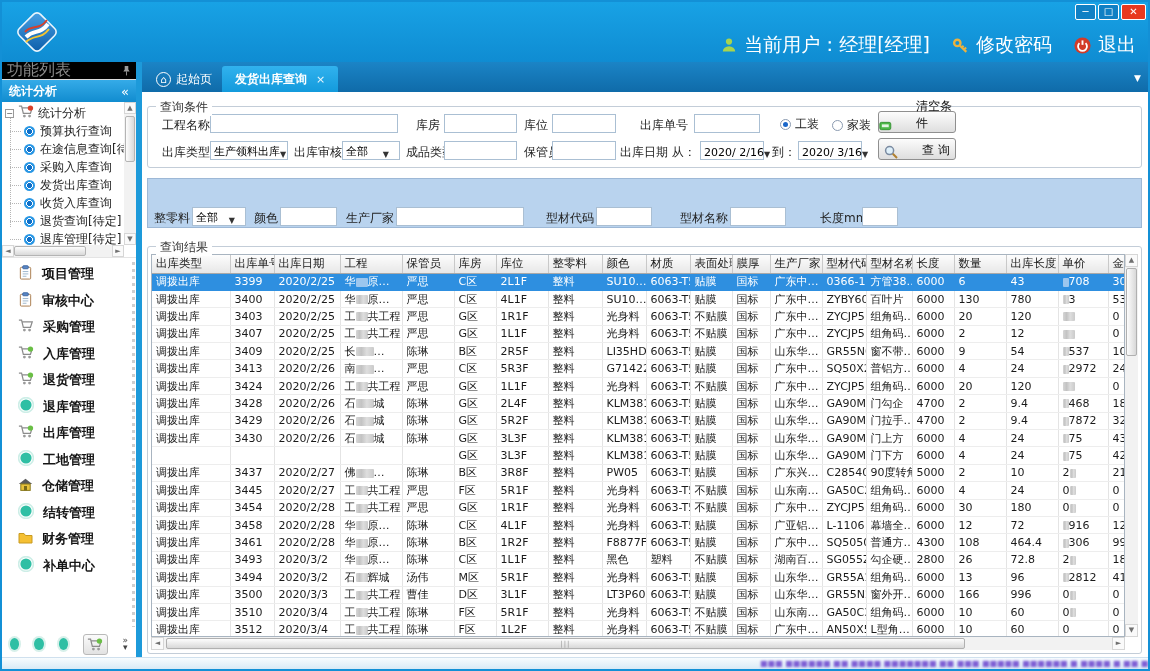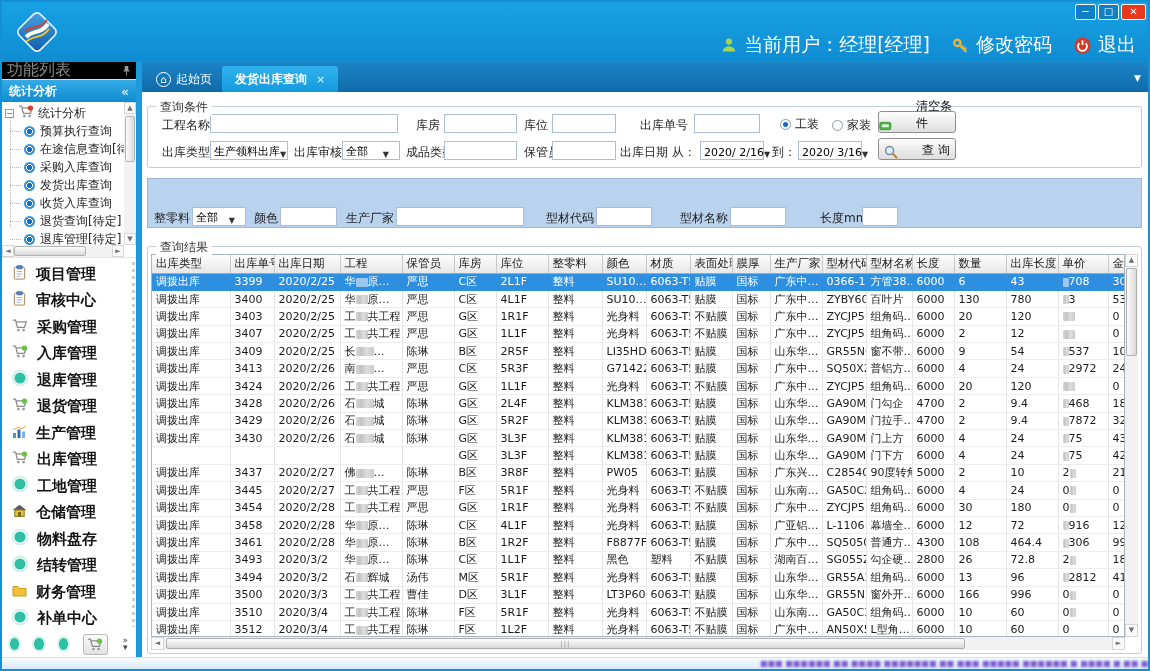--- a/index.html
+++ b/index.html
@@ -47,22 +47,22 @@
               background:radial-gradient(circle,#0f6fc9 0 2.5px,#ffffff 2.5px 3.5px,#2a97e4 3.5px 6px); }
   .tree-vscroll { position:absolute; right:0; top:0; bottom:12px; width:12px; background:#f2f2f2; }
   .tree-hscroll { position:absolute; left:0; right:12px; bottom:0; height:12px; background:#f2f2f2; display:flex; }
   .sb-arrow { width:12px; height:12px; background:#fafafa; border:1px solid #d6d6d6; color:#707070;
               font-size:7px; line-height:10px; text-align:center; flex:none; }
   .sb-thumb-h { height:10px; margin:1px 0; background:linear-gradient(#fdfdfd,#d9d9d9); border:1px solid #b4b4b4;
                 border-radius:2px; width:72px; }
   .sb-thumb-v { width:10px; margin:0 1px; background:linear-gradient(90deg,#fdfdfd,#d9d9d9); border:1px solid #b4b4b4;
                 border-radius:2px; height:46px; }
   .menu { flex:1; overflow:hidden; padding-top:3px; position:relative; }
-  .menu-item { height:26.5px; display:flex; align-items:center; gap:9px; padding-left:10px;
-               font-size:15px; font-weight:bold; color:#151515; }
+  .menu-item { height:26.5px; display:flex; align-items:center; gap:9px; padding-left:16px;
+               font-size:13px; font-weight:bold; color:#151515; }
   .menu-strip { position:absolute; right:1px; top:4px; bottom:4px; width:3px;
                 background:repeating-linear-gradient(#cfcfcf 0 3px,#fff 3px 7px); }
   .menu-footer { height:26px; display:flex; align-items:center; gap:15px; padding:0 8px; }
   .dot-teal { width:12px; height:12px; border-radius:50%; background:#2fbfa4; box-shadow:0 0 0 2px #d7f0ea; }
   .foot-btn { width:30px; height:21px; border:1px solid #b9b9b9; border-radius:3px;
               background:linear-gradient(#fbfbfb,#e2e2e2); display:flex; align-items:center; justify-content:center; }
   .foot-chev { margin-left:auto; display:flex; flex-direction:column; align-items:center; line-height:7px;
                font-size:9px; color:#444; }
 
   
@@ -279,43 +279,34 @@
           <div class="menu-item">
             <span><svg width="16" height="15" viewBox="0 0 18 16">
                 <path d="M1 2 h3 l2 8 h8 l2-6 H5" fill="none" stroke="#8c8c8c" stroke-width="1.4"></path>
                 <circle cx="7.2" cy="13.2" r="1.6" fill="#9a9a9a"></circle>
                 <circle cx="13" cy="13.2" r="1.6" fill="#9a9a9a"></circle>
                 <circle cx="14" cy="4.2" r="3" fill="#6abf45"></circle>
               </svg></span>
             <span>入库管理</span>
           </div>
           <div class="menu-item">
-            <span><svg width="16" height="16" viewBox="0 0 16 16">
-                <circle cx="8" cy="8" r="7.4" fill="none" stroke="#cdeee7" stroke-width="1.6"></circle>
-                <circle cx="8" cy="8" r="5.6" fill="#2fbfa4"></circle>
-              </svg></span>
-            <span>退库管理</span>
-          </div>
-          <div class="menu-item">
             <span><svg width="16" height="15" viewBox="0 0 18 16">
                 <path d="M1 2 h3 l2 8 h8 l2-6 H5" fill="none" stroke="#8c8c8c" stroke-width="1.4"></path>
                 <circle cx="7.2" cy="13.2" r="1.6" fill="#9a9a9a"></circle>
                 <circle cx="13" cy="13.2" r="1.6" fill="#9a9a9a"></circle>
                 <circle cx="14" cy="4.2" r="3" fill="#6abf45"></circle>
               </svg></span>
             <span>退货管理</span>
           </div>
           <div class="menu-item">
-            <span><svg width="15" height="15" viewBox="0 0 15 15">
-                <rect x="1" y="9" width="3" height="5" fill="#4a90d9"></rect>
-                <rect x="5.5" y="5.5" width="3" height="8.5" fill="#2f6fb8"></rect>
-                <rect x="10" y="7.5" width="3" height="6.5" fill="#7fb3e8"></rect>
-                <path d="M1 6 L6 3 L10 5 L14 1.5" stroke="#e8a33d" fill="none"></path>
-              </svg></span>
-            <span>生产管理</span>
+            <span><svg width="16" height="16" viewBox="0 0 16 16">
+                <circle cx="8" cy="8" r="7.4" fill="none" stroke="#cdeee7" stroke-width="1.6"></circle>
+                <circle cx="8" cy="8" r="5.6" fill="#2fbfa4"></circle>
+              </svg></span>
+            <span>退库管理</span>
           </div>
           <div class="menu-item">
             <span><svg width="16" height="15" viewBox="0 0 18 16">
                 <path d="M1 2 h3 l2 8 h8 l2-6 H5" fill="none" stroke="#8c8c8c" stroke-width="1.4"></path>
                 <circle cx="7.2" cy="13.2" r="1.6" fill="#9a9a9a"></circle>
                 <circle cx="13" cy="13.2" r="1.6" fill="#9a9a9a"></circle>
                 <circle cx="14" cy="4.2" r="3" fill="#6abf45"></circle>
               </svg></span>
             <span>出库管理</span>
           </div>
@@ -326,27 +317,20 @@
               </svg></span>
             <span>工地管理</span>
           </div>
           <div class="menu-item">
             <span><svg width="15" height="15" viewBox="0 0 15 15">
                 <path d="M0.8 7 L7.5 1.8 L14.2 7 Z" fill="#5a5a5a"></path>
                 <rect x="2.8" y="7" width="9.4" height="6.4" fill="#e8c23a" stroke="#8a7a20"></rect>
                 <rect x="6" y="9" width="3" height="4.4" fill="#7a6a18"></rect>
               </svg></span>
             <span>仓储管理</span>
-          </div>
-          <div class="menu-item">
-            <span><svg width="16" height="16" viewBox="0 0 16 16">
-                <circle cx="8" cy="8" r="7.4" fill="none" stroke="#cdeee7" stroke-width="1.6"></circle>
-                <circle cx="8" cy="8" r="5.6" fill="#2fbfa4"></circle>
-              </svg></span>
-            <span>物料盘存</span>
           </div>
           <div class="menu-item">
             <span><svg width="16" height="16" viewBox="0 0 16 16">
                 <circle cx="8" cy="8" r="7.4" fill="none" stroke="#cdeee7" stroke-width="1.6"></circle>
                 <circle cx="8" cy="8" r="5.6" fill="#2fbfa4"></circle>
               </svg></span>
             <span>结转管理</span>
           </div>
           <div class="menu-item">
             <span><svg width="15" height="15" viewBox="0 0 15 15">

